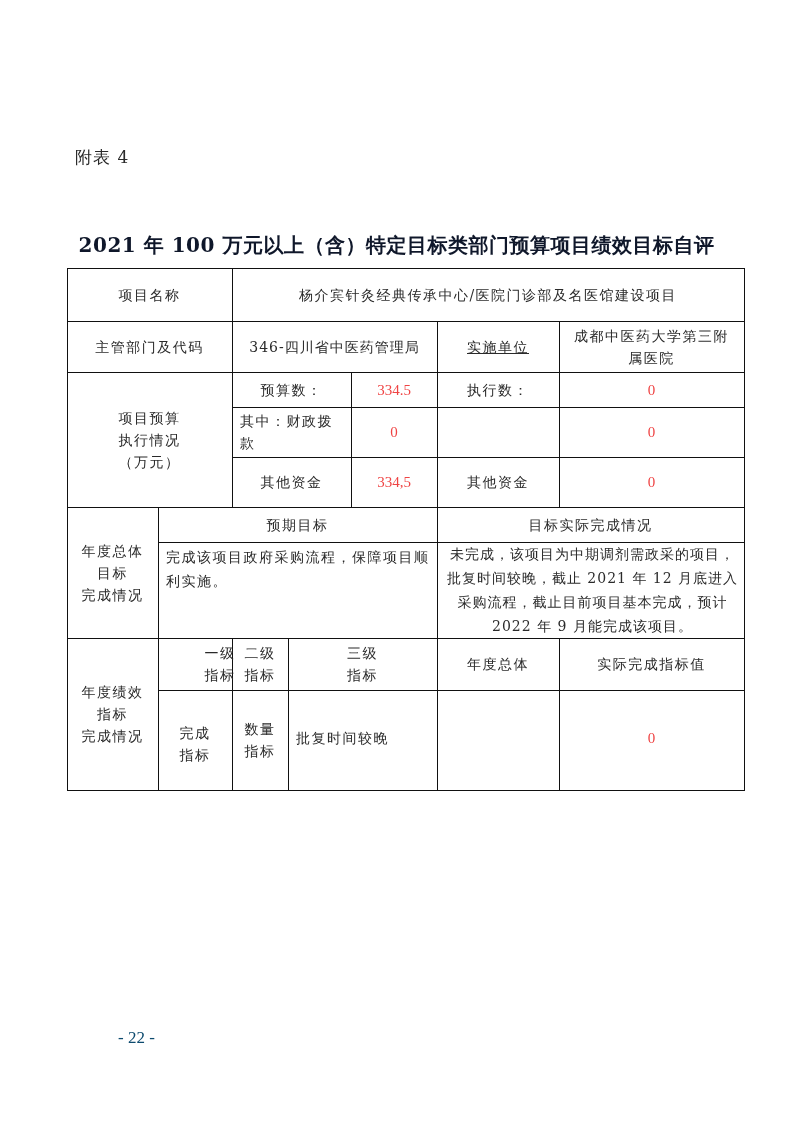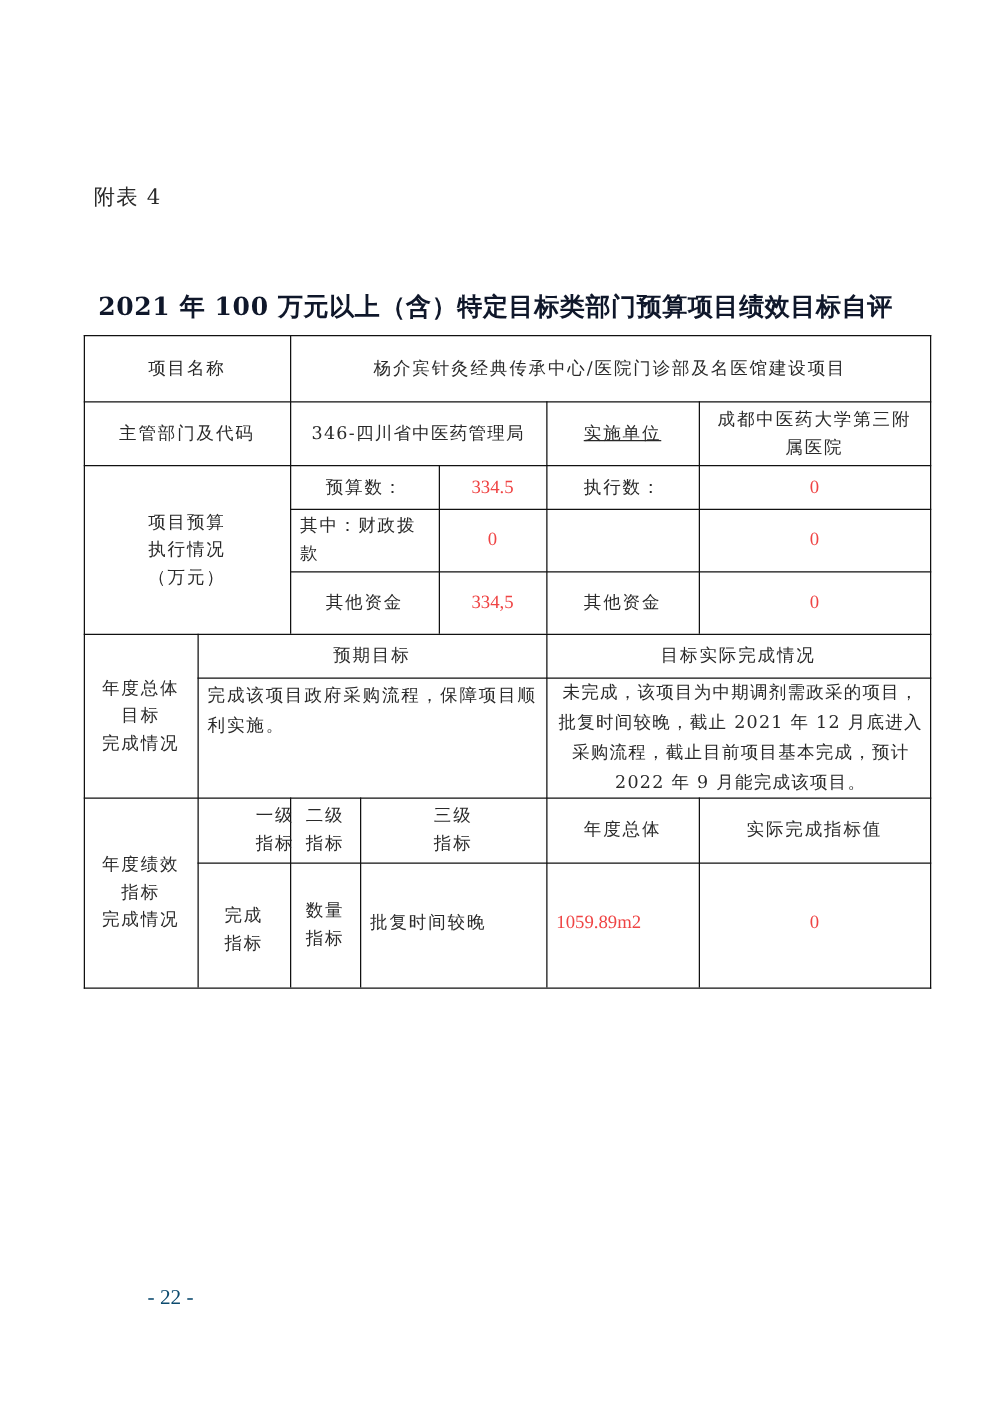--- a/index.html
+++ b/index.html
@@ -98,17 +98,16 @@
   <div class="cell ml" style="left:288px;top:638px;width:149px;height:52px;">三级
 指标</div>
   <div class="cell" style="left:437px;top:638px;width:122px;height:52px;">年度总体</div>
   <div class="cell" style="left:559px;top:638px;width:185px;height:52px;">实际完成指标值</div>
 
   <div class="cell ml" style="left:158px;top:690px;width:74px;height:100px;padding-top:8px;">完成
 指标</div>
   <div class="cell ml" style="left:232px;top:690px;width:56px;height:100px;">数量
 指标</div>
   <div class="cell left" style="left:288px;top:690px;width:149px;height:100px;padding-bottom:4px;">批复时间较晚</div>
-  <div class="cell left num" style="left:437px;top:690px;width:122px;height:100px;padding-bottom:4px;">1059.89m2</div>
   <div class="cell num" style="left:559px;top:690px;width:185px;height:100px;padding-bottom:4px;">0</div>
 </div>
 
 <div class="page-num">- 22 -</div>
 
 </body></html>

